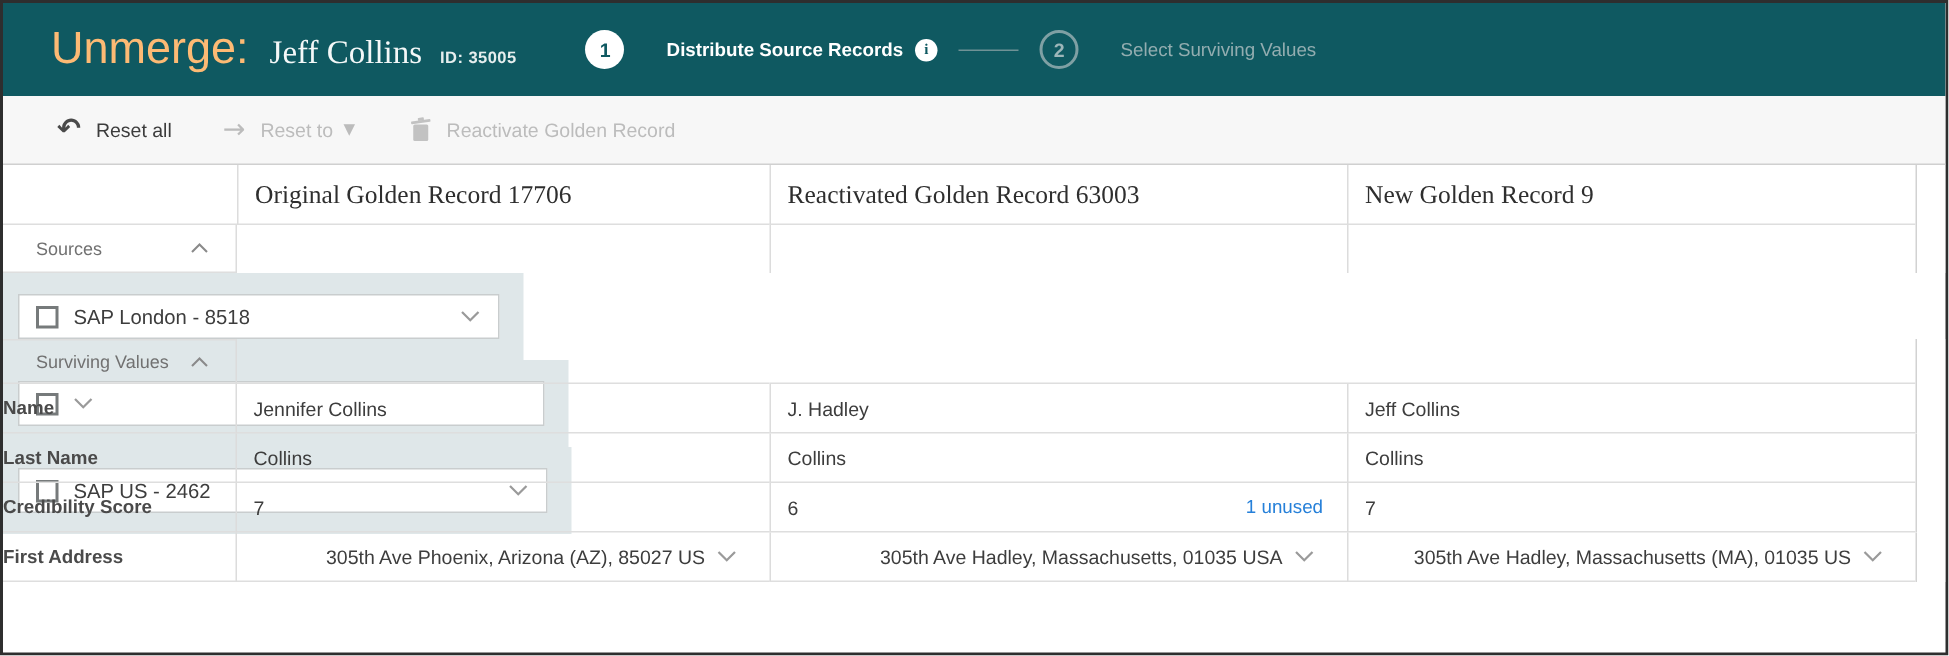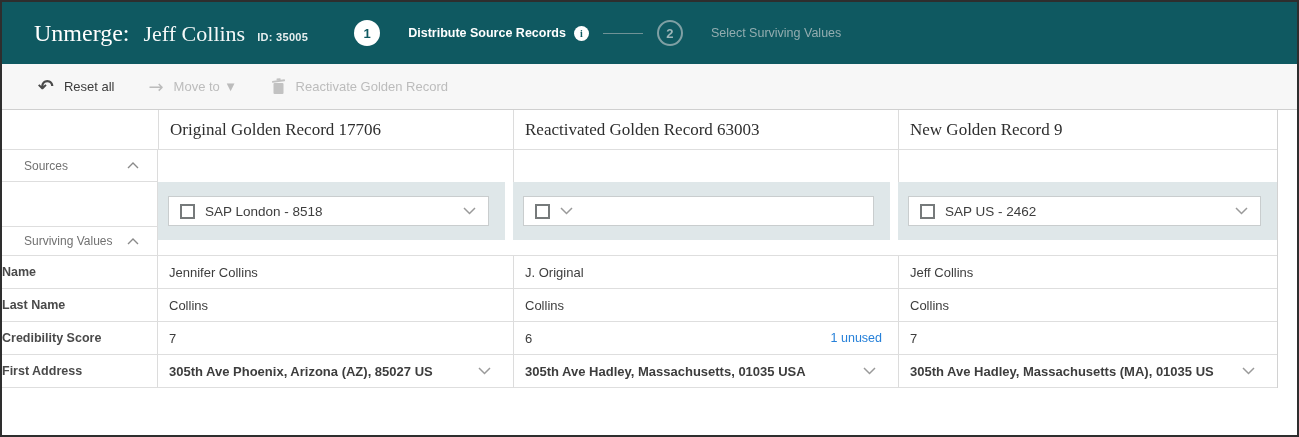--- a/index.html
+++ b/index.html
@@ -2,21 +2,21 @@
 <html><head>
 <meta charset="utf-8">
 <style>
   html,body{margin:0;padding:0;background:#fff;}
   body{font-family:"Liberation Sans", sans-serif; -webkit-font-smoothing:antialiased;}
   .app{width:1299px;height:437px;border:2px solid #2e2e2e;box-sizing:border-box;overflow:hidden;background:#fff;}
 
   
   .tealbar{height:62px;background:#0f5961;display:flex;align-items:center;color:#f2f6f6;}
   .title-wrap{display:flex;align-items:baseline;margin-left:32px;white-space:nowrap;}
-  .title{font-family:Liberation Serif, serif;font-size:24px;color:#ffffff;}
+  .title{font-family:Liberation Sans, sans-serif;font-size:30px;color:#fdba74;}
   .record-name{font-family:"Liberation Serif", serif;font-size:22px;margin-left:14px;color:#f4f8f8;}
   .record-id{font-size:11px;font-weight:bold;margin-left:12px;color:#e6eeee;letter-spacing:.3px;}
   .steps{display:flex;align-items:center;margin-left:46px;}
   .step{display:flex;align-items:center;}
   .step-circle{width:26px;height:26px;border-radius:50%;display:flex;align-items:center;justify-content:center;font-size:13px;font-weight:bold;box-sizing:border-box;}
   .step.active .step-circle{background:#ffffff;color:#0f5961;}
   .step.inactive .step-circle{background:transparent;border:2px solid #7fa0a4;color:#9db6b9;}
   .step-label{margin-left:28px;font-size:12.5px;}
   .step.active .step-label{color:#ffffff;font-weight:bold;}
   .step.inactive .step-label{color:#93adb0;}
@@ -51,36 +51,36 @@
   .bt{border-top:1px solid #dedede;}
 
   .colheader-row{height:40px;}
   .colheader-row .cell{display:flex;align-items:center;}
   .col-title{font-family:"Liberation Serif", serif;font-size:17px;color:#2e2e2e;padding-left:11px;white-space:nowrap;overflow:hidden;}
 
   .sectionlabel-row{height:32px;}
   .side-section{display:flex;align-items:center;justify-content:space-between;padding:0 18px 0 22px;color:#717171;font-size:12px;cursor:pointer;}
   .chev-up-svg, .chev-dn-svg{flex:0 0 auto;}
 
-  .band-row{height:44px;}
+  .band-row{height:44px;flex-direction:column;}
   .band{background:#dfe7e9;height:58px;display:flex;align-items:center;}
   .band.gap-r{margin-right:8px;}
   .src-dropdown{background:#fff;border:1px solid #c9cdce;height:30px;box-sizing:border-box;display:flex;align-items:center;flex:1 1 auto;margin:0 16px 0 10px;cursor:pointer;}
   .src-dropdown .cbx{width:15px;height:15px;border:2px solid #767a7b;box-sizing:border-box;background:#fff;margin:0 10px 0 11px;flex:0 0 auto;}
   .src-dropdown .src-label{font-size:13.5px;color:#3d3d3d;flex:1 1 auto;white-space:nowrap;overflow:hidden;}
   .src-dropdown .dd-chev{margin-right:12px;flex:0 0 auto;}
 
   .survlabel-row{height:30px;}
 
   .data-row{height:33px;}
   .side-label{display:flex;align-items:center;font-size:12.5px;font-weight:bold;color:#4a4a4a;white-space:nowrap;}
   .val-cell{display:flex;align-items:center;padding-left:11px;font-size:13px;color:#3d3d3d;white-space:nowrap;overflow:hidden;}
   .val-cell.spread{justify-content:space-between;padding-right:16px;}
   .unused-link{color:#2680d9;font-size:12.5px;cursor:pointer;}
-  .addr-cell{display:flex;align-items:center;justify-content:space-between;padding-left:11px;padding-right:22px;font-size:13px;color:#3d3d3d;white-space:nowrap;overflow:hidden;cursor:pointer;font-weight:bold;}
+  .addr-cell{display:flex;align-items:center;justify-content:flex-end;padding-left:11px;padding-right:22px;font-size:13px;color:#3d3d3d;white-space:nowrap;overflow:hidden;cursor:pointer;}
   .addr-cell .dd-chev{margin-left:8px;flex:0 0 auto;}
 </style>
 </head>
 <body>
 
 <div class="app">
 
   <div class="tealbar">
     <div class="title-wrap">
       <span class="title">Unmerge:</span>
@@ -101,21 +101,21 @@
     </div>
   </div>
 
   <div class="toolbar">
     <div class="tool enabled t-reset">
       <span class="ticon undo-glyph">↶</span>
       <span>Reset all</span>
     </div>
     <div class="tool disabled t-move">
       <span class="ticon arrow-glyph">→</span>
-      <span>Move to</span>
+      <span>Reset to</span>
       <span class="ticon caret">▼</span>
     </div>
     <div class="tool disabled t-reactivate">
       <svg class="trash-svg" width="15" height="17" viewBox="0 0 15 17">
         <g fill="#c2c2c2">
           <rect x="2.5" y="5" width="10" height="11" rx="1"></rect>
           <rect x="1" y="2.2" width="13" height="1.8" rx="0.5" transform="rotate(-8 7.5 3)"></rect>
           <rect x="5.6" y="0.4" width="4" height="2" rx="0.5" transform="rotate(-8 7.5 1.5)"></rect>
         </g>
       </svg>
@@ -196,21 +196,21 @@
     </div>
     <div class="cell w-c1 bb"></div>
     <div class="cell w-c2 bb"></div>
     <div class="cell w-c3 bb"></div>
     <div class="cell w-gut"></div>
   </div>
 
   <div class="row data-row">
     <div class="cell w-side br bb side-label">Name</div>
     <div class="cell w-c1 bb val-cell">Jennifer Collins</div>
-    <div class="cell w-c2 bl bb val-cell">J. Original</div>
+    <div class="cell w-c2 bl bb val-cell">J. Hadley</div>
     <div class="cell w-c3 bl bb val-cell">Jeff Collins</div>
     <div class="cell w-gut"></div>
   </div>
 
 
   <div class="row data-row">
     <div class="cell w-side br bb side-label">Last Name</div>
     <div class="cell w-c1 bb val-cell">Collins</div>
     <div class="cell w-c2 bl bb val-cell">Collins</div>
     <div class="cell w-c3 bl bb val-cell">Collins</div>

